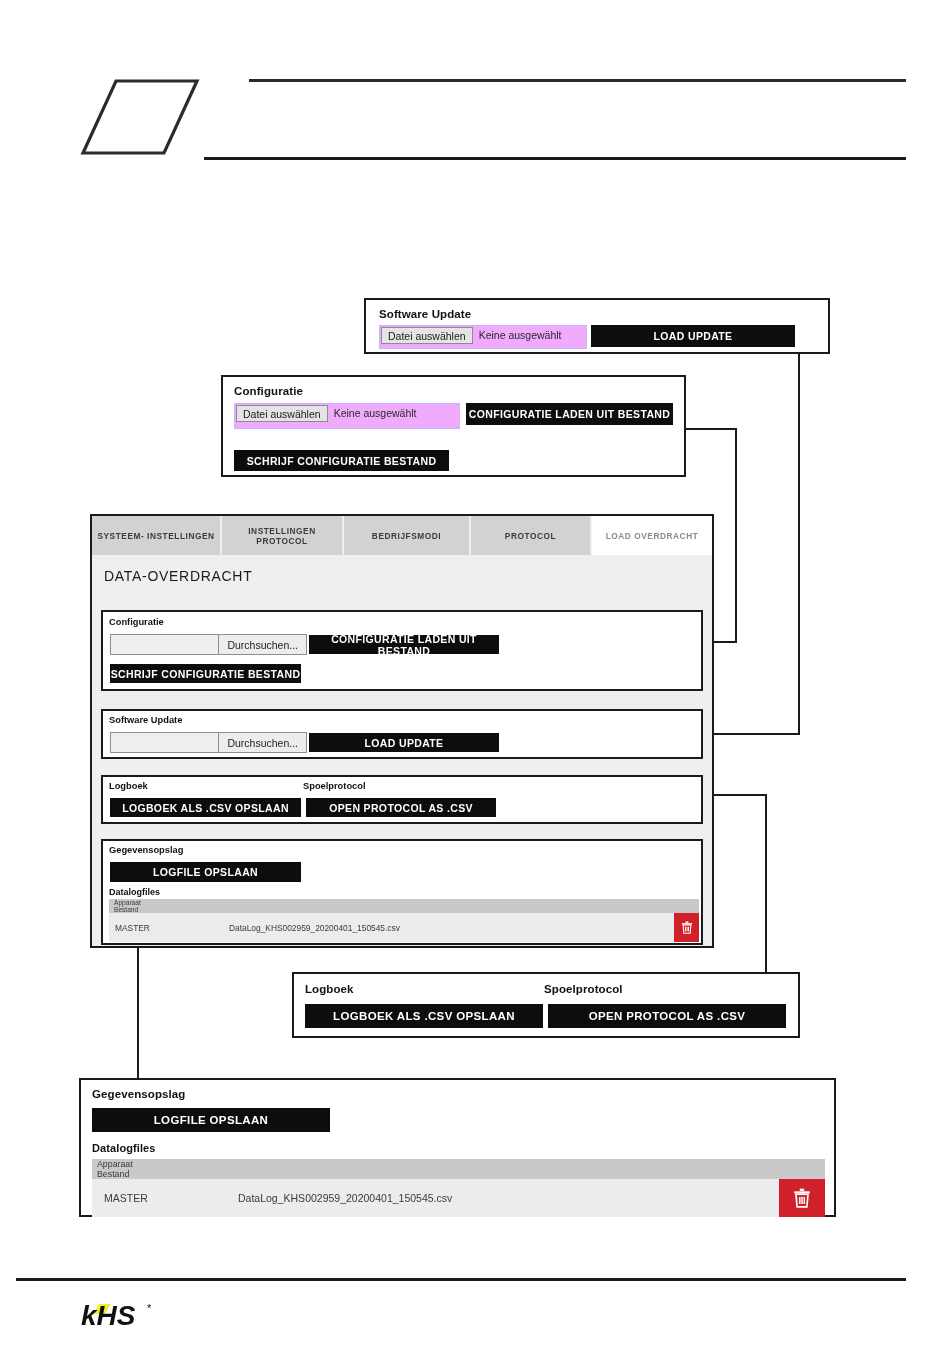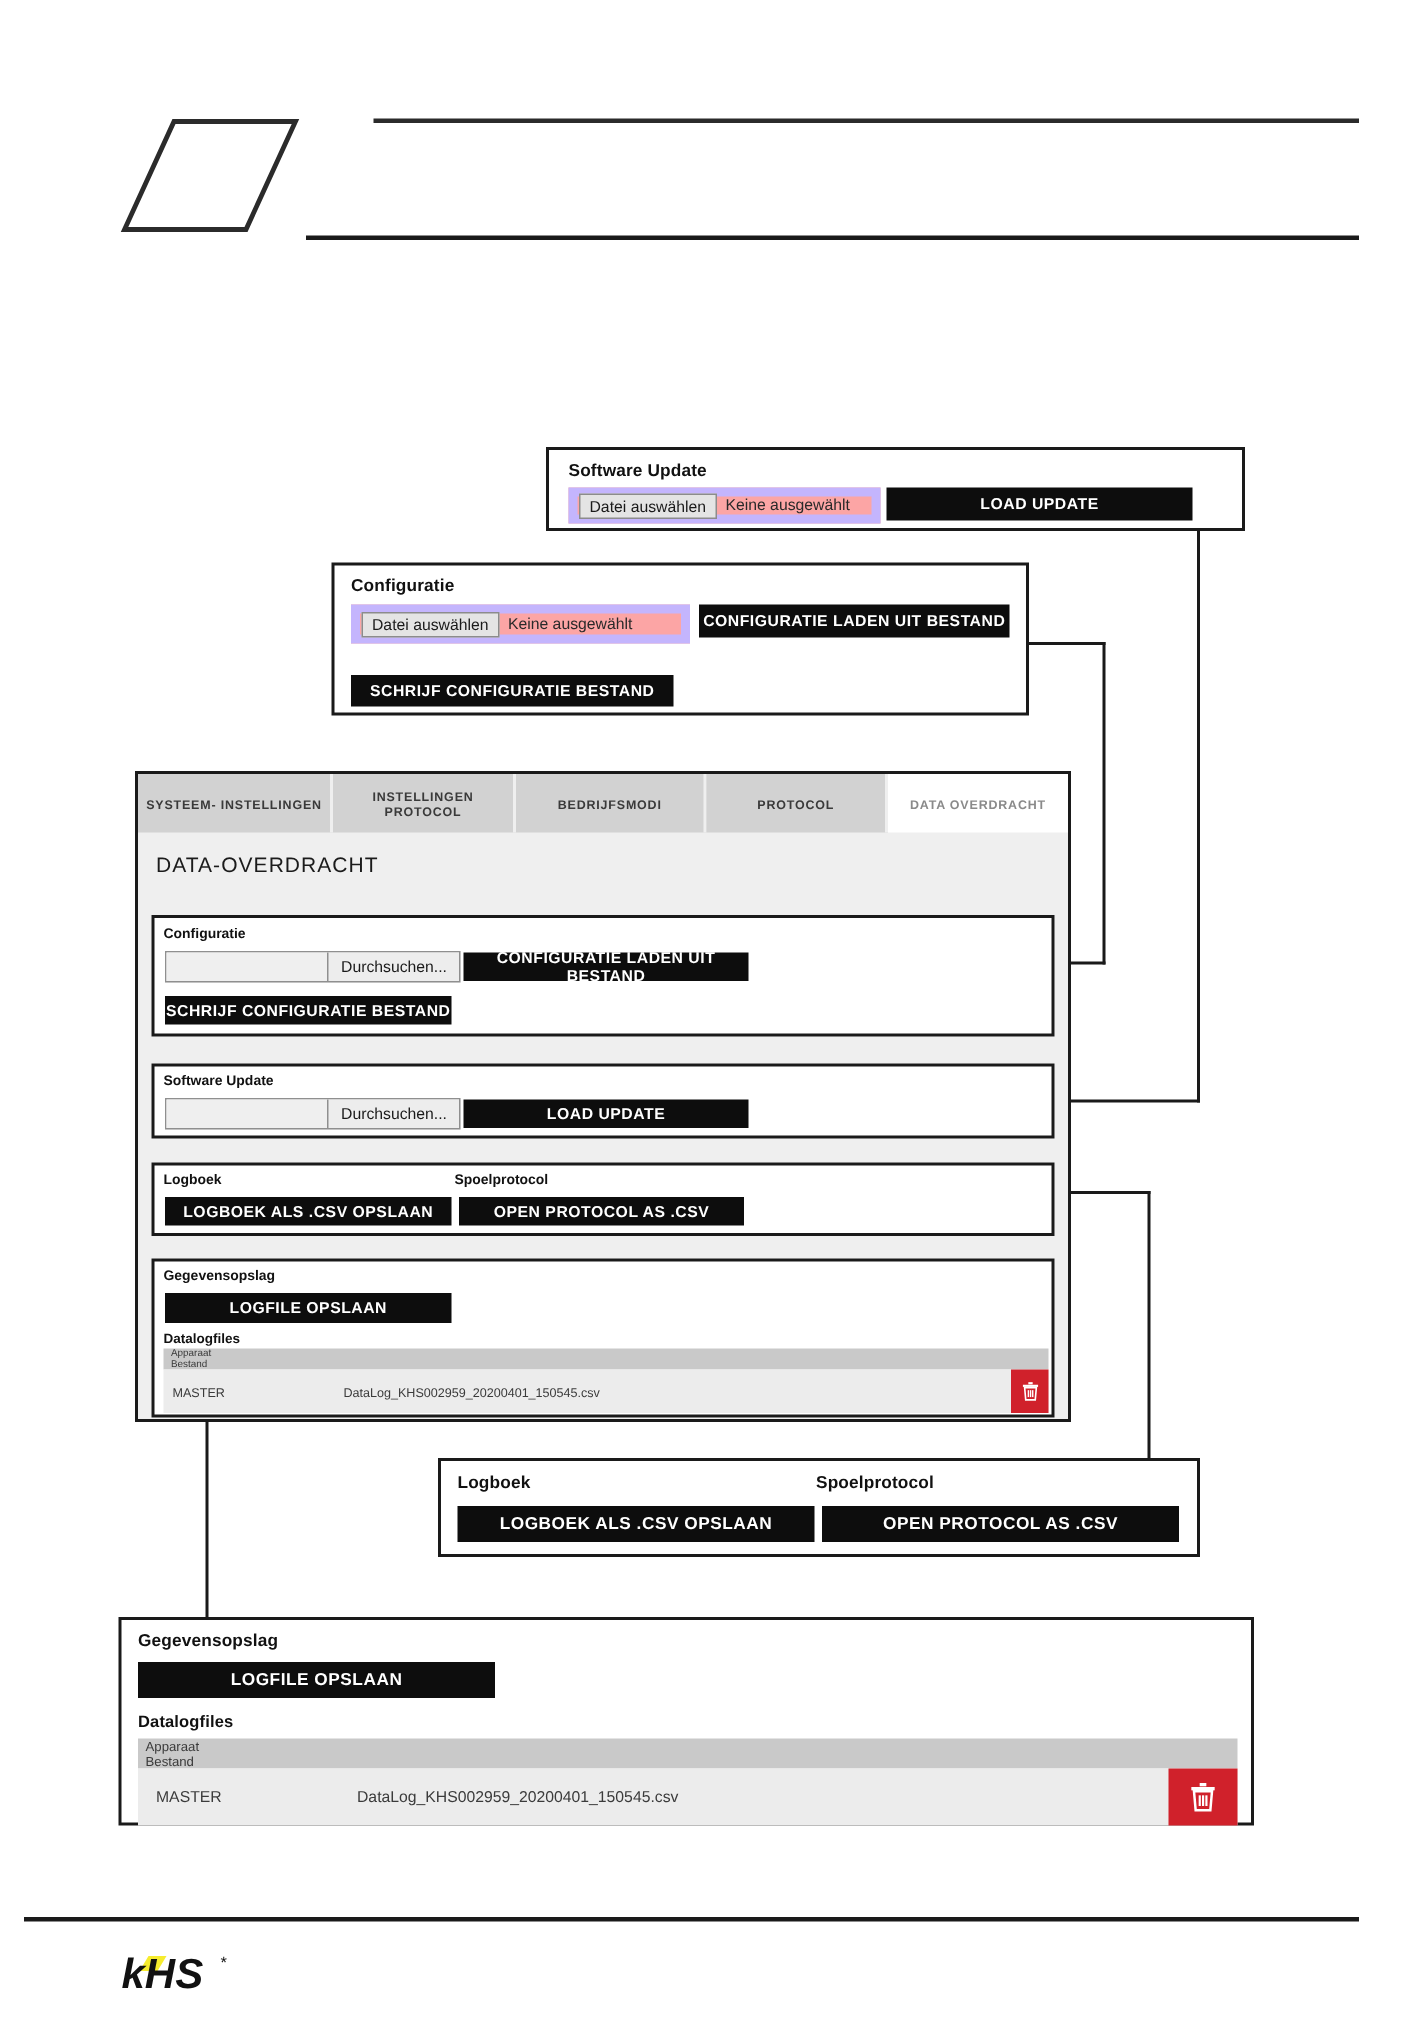--- a/index.html
+++ b/index.html
@@ -30,22 +30,22 @@
   .btn-black{
     background:#0d0d0d;color:#ffffff;border:0;
     font-size:10.5px;font-weight:bold;letter-spacing:.35px;
     display:flex;align-items:center;justify-content:center;
     box-sizing:border-box;text-align:center;
     font-family:"Liberation Sans", sans-serif;
   }
 
   
   .filebox{
-    background:#fca5a5;border:6px solid #c4b5fd;box-sizing:border-box;
-    display:flex;align-items:center;
+    background:#f0abfc;border:1px solid #c4b5fd;box-sizing:border-box;
+    display:flex;align-items:flex-start;
   }
   .filebtn{
     background:#e4e4e4;border:1px solid #8c8c8c;box-sizing:border-box;
     font-size:10.5px;color:#1a1a1a;
     display:flex;align-items:center;justify-content:center;
     padding:0 6px;white-space:nowrap;
   }
   .filetxt{font-size:10.5px;color:#2a2a2a;padding-left:6px;white-space:nowrap;}
 
   
@@ -141,21 +141,21 @@
       <div class="tab" style="width:122px;">
         <span>INSTELLINGEN PROTOCOL</span>
       </div>
       <div class="tab" style="width:127px;">
         <span>BEDRIJFSMODI</span>
       </div>
       <div class="tab" style="width:121px;">
         <span>PROTOCOL</span>
       </div>
       <div class="tab active" style="width:120px;">
-        <span>DATA OVERDRACHT</span>
+        <span>LOAD OVERDRACHT</span>
       </div>
     </div>
 
     <div id="panel-heading">DATA-OVERDRACHT</div>
 
     <div class="m-sect" style="left:9px;top:94px;width:602px;height:81px;">
       <div class="m-title" style="left:6px;top:5px;">Configuratie</div>
       <div class="filebox2" style="position:absolute;left:7px;top:22px;width:197px;height:21px;">
         <div class="fld"></div>
         <div class="browse">Durchsuchen...</div>

